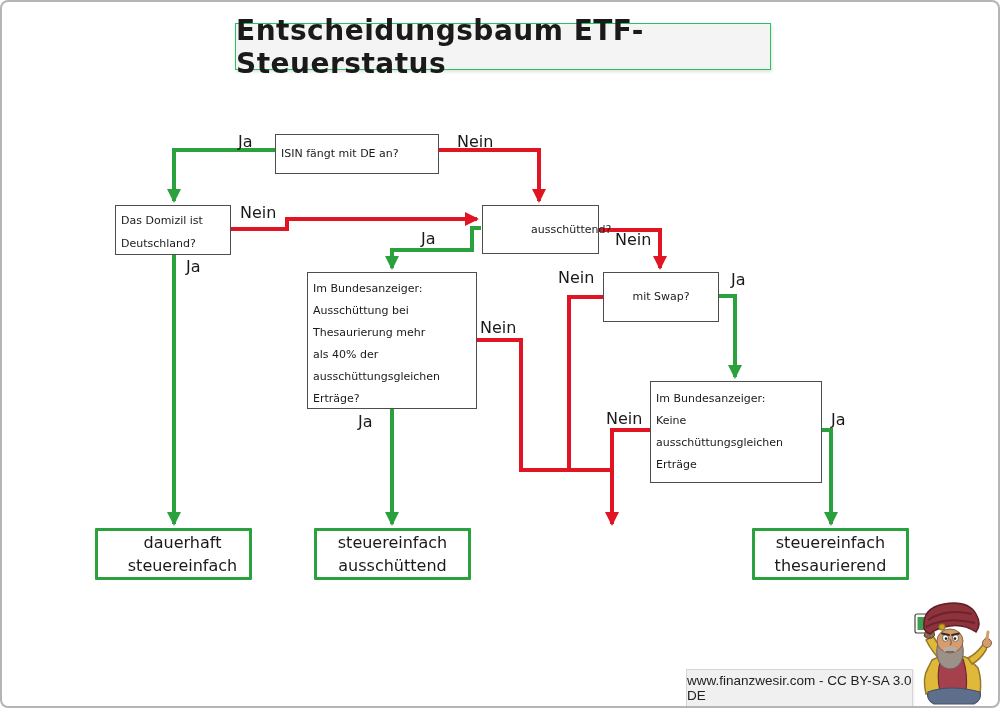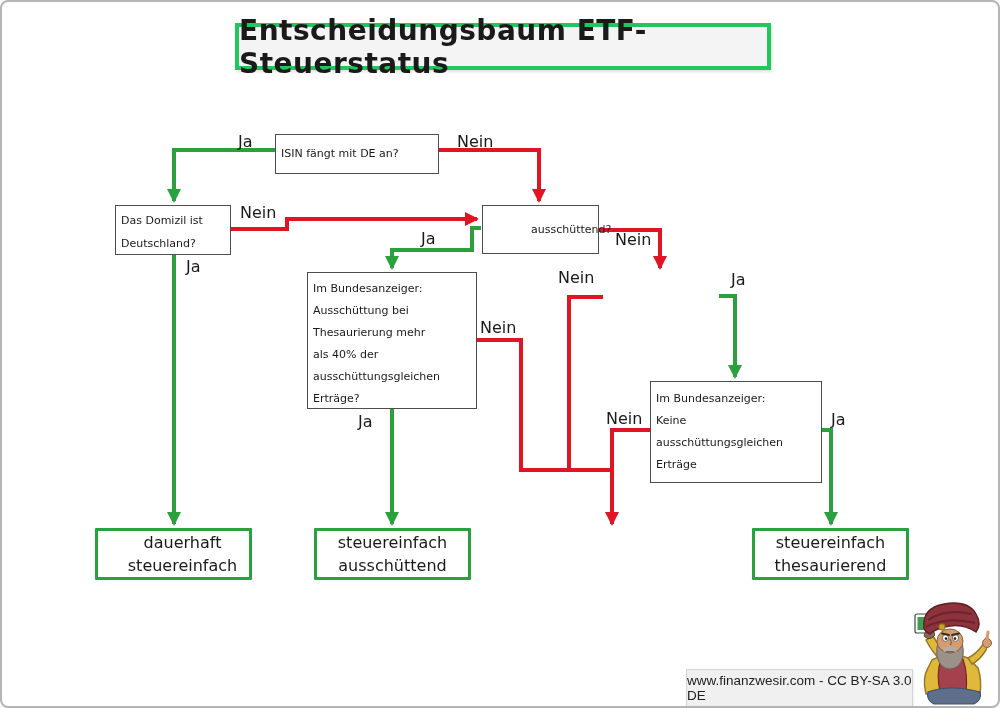--- a/index.html
+++ b/index.html
@@ -5,21 +5,21 @@
   html,body{margin:0;padding:0;background:#ffffff;}
   body{font-family:"DejaVu Sans","Liberation Sans",sans-serif;color:#1a1a1a;}
   .canvas{
     position:relative;width:1000px;height:708px;box-sizing:border-box;
     background:#ffffff;border:2px solid #b5b5b5;border-radius:8px;overflow:hidden;
   }
   svg.edges{position:absolute;left:0;top:0;width:1000px;height:708px;}
   .edge{fill:none;stroke-width:4;}
   .title-box{
     position:absolute;left:233px;top:21px;width:536px;height:47px;
-    background:#f4f4f4;border:4px solid #22c55e;box-sizing:border-box;
+    background:#f4f4f4;border:1px solid #22c55e;box-sizing:border-box;
     display:flex;align-items:center;justify-content:center;
     box-shadow:1px 2px 3px rgba(0,0,0,0.12);
     font-size:28px;font-weight:600;letter-spacing:0.5px;
   }
   .node{
     position:absolute;background:#ffffff;border:1px solid #4d4d4d;box-sizing:border-box;
     font-size:11px;line-height:22px;white-space:pre-line;
   }
   .node.center{display:flex;align-items:center;justify-content:center;text-align:center;}
   .node.leftalign{padding:3px 4px 16px 5px;}
@@ -73,20 +73,21 @@
   </svg>
 
   <div class="title-box">
     <span>Entscheidungsbaum ETF-Steuerstatus</span>
   </div>
 
   <div class="node vcenter" style="left: 273px; top: 132px; width: 164px; height: 40px; border-color: rgb(77, 77, 77);">ISIN fängt mit DE an?</div>
   <div class="node leftalign" style="left: 113px; top: 203px; width: 116px; height: 50px; line-height: 23px; border-color: rgb(77, 77, 77);">Das Domizil ist
 Deutschland?</div>
   <div class="node vcenter" style="left: 480px; top: 203px; width: 117px; height: 49px; border-color: rgb(77, 77, 77); padding-left: 48px;">ausschüttend?</div>
+  <div class="node center" style="left: 601px; top: 270px; width: 116px; height: 50px; border-color: rgb(77, 77, 77);">mit Swap?</div>
   <div class="node leftalign" style="left: 305px; top: 270px; width: 170px; height: 137px; padding-top: 5px; border-color: rgb(77, 77, 77);">Im Bundesanzeiger:
 Ausschüttung bei
 Thesaurierung mehr
 als 40% der
 ausschüttungsgleichen
 Erträge?</div>
   <div class="node leftalign" style="left: 648px; top: 379px; width: 172px; height: 102px; padding-top: 6px; border-color: rgb(77, 77, 77);">Im Bundesanzeiger:
 Keine
 ausschüttungsgleichen
 Erträge</div>

